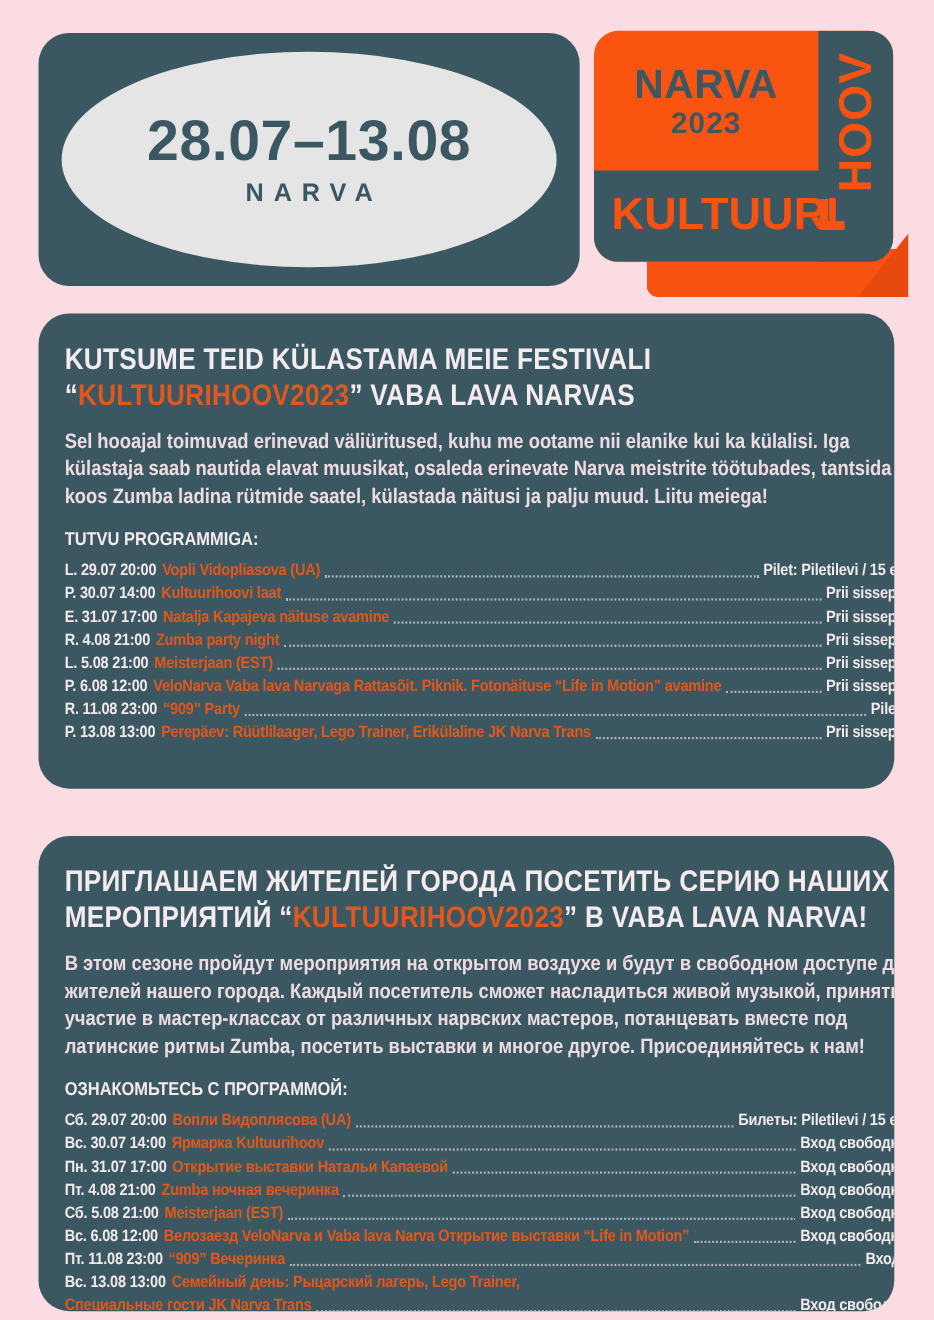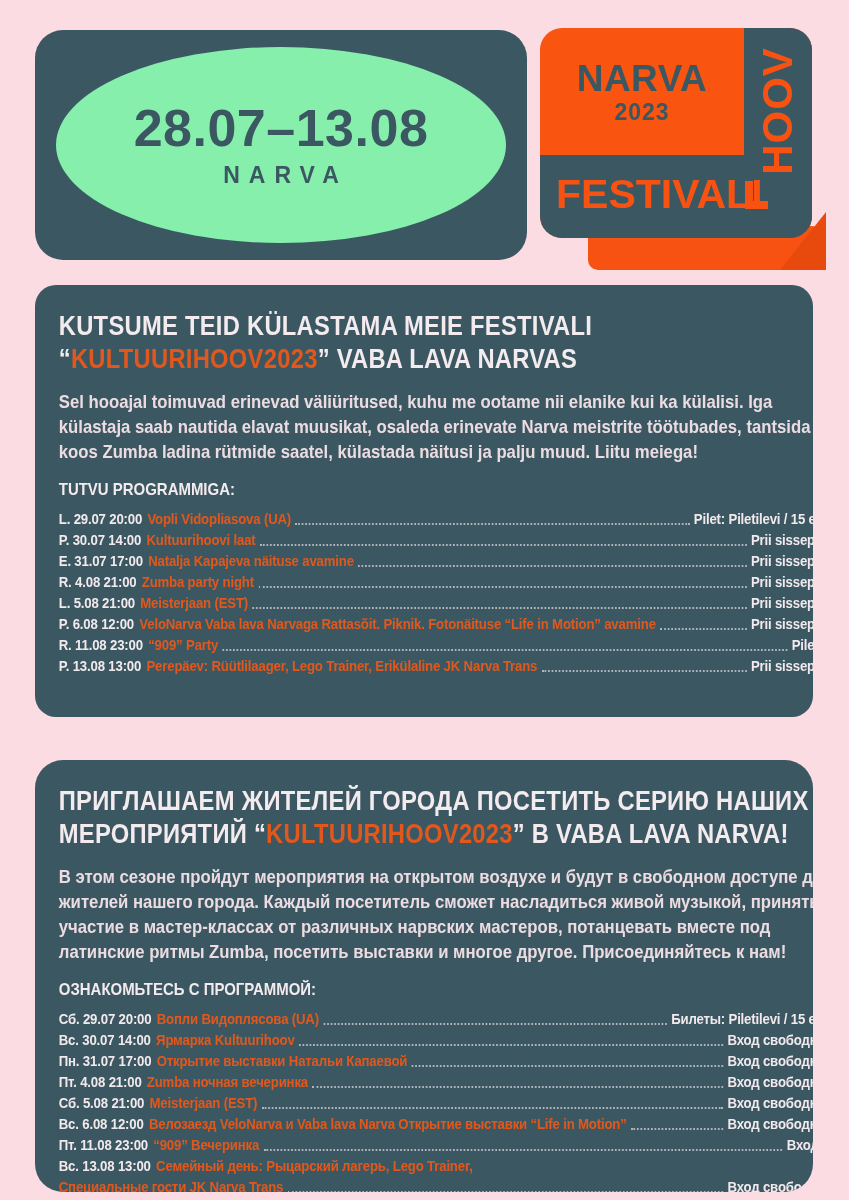--- a/index.html
+++ b/index.html
@@ -9,21 +9,21 @@
     font-family:"Liberation Sans", sans-serif;
   }
 
   
   .badge {
     position:absolute; left:35px; top:30px; width:492px; height:230px;
     background:#3b5862; border-radius:28px;
   }
   .badge-ellipse {
     position:absolute; left:21px; top:17px; width:450px; height:196px;
-    background:#86efac; border-radius:50%;
+    background:#e5e5e5; border-radius:50%;
     display:flex; flex-direction:column; align-items:center; justify-content:center;
   }
   .badge-dates {
     font-size:52px; font-weight:800; color:#3b5862; letter-spacing:0.5px; line-height:1;
   }
   .badge-narva {
     font-size:23px; font-weight:800; color:#3b5862;
     letter-spacing:9px; margin-top:8px; padding-left:9px;
   }
 
@@ -33,21 +33,21 @@
     background:#f95410; border-radius:22px; overflow:hidden; z-index:2;
   }
   .logo-col { position:absolute; top:0; right:0; width:68px; height:100%; background:#3b5862; }
   .logo-band { position:absolute; left:0; bottom:0; width:100%; height:83px; background:#3b5862; }
   .logo-narva-wrap {
     position:absolute; left:0; top:0; width:204px; height:127px;
     display:flex; flex-direction:column; align-items:center; justify-content:center;
     color:#3b5862; text-align:center;
   }
   .logo-narva { font-size:37px; font-weight:800; letter-spacing:0.5px; line-height:1; }
-  .logo-year  { font-size:23px; font-weight:800; letter-spacing:1px; line-height:1; margin-top:4px; }
+  .logo-year  { font-size:27px; font-weight:800; letter-spacing:1px; line-height:1; margin-top:4px; }
   .logo-kultuuri {
     position:absolute; left:16px; top:146px;
     font-size:41px; font-weight:800; color:#f85212; letter-spacing:0px; line-height:1;
   }
   .logo-elbow { position:absolute; left:204px; top:153px; width:24px; height:32px; color:#f85212; }
   .logo-hoov {
     position:absolute; left:204px; top:0; width:68px; height:165px;
     display:flex; align-items:center; justify-content:center;
   }
   .logo-hoov span {
@@ -69,21 +69,21 @@
     position:absolute; left:26px; top:0; height:44px; line-height:46px;
     font-size:21px; font-weight:800; letter-spacing:3px; color:transparent;
     -webkit-text-stroke:1.3px #3b5862;
   }
 
   
   .panel {
     position:absolute; left:35px; width:778px; height:432px;
     background:#3b5862; border-radius:28px; overflow:hidden;
   }
-  #panel-et { top:285px;border-radius:21px; }
+  #panel-et { top:285px; }
   #panel-ru { top:760px; }
   .panel-inner { padding:25px 27px 0 27px; }
   .condense { width:113.6%; transform:scaleX(0.88); transform-origin:0 0; }
 
   .h1 { font-size:27px; line-height:33px; font-weight:800; color:#f4ebee; letter-spacing:0.3px; }
   .hl-orange { color:#e2581c; }
   .para { margin-top:13px; font-size:19px; line-height:25px; font-weight:700; color:#ecdce1; }
   .prog-label { margin-top:16px; font-size:17px; font-weight:800; color:#f4ebee; }
   .rows { margin-top:8px; }
 
@@ -110,21 +110,21 @@
   </div>
 </div>
 
 <div class="logo">
   <div class="logo-col"></div>
   <div class="logo-band"></div>
   <div class="logo-narva-wrap">
     <div class="logo-narva">NARVA</div>
     <div class="logo-year">2023</div>
   </div>
-  <div class="logo-kultuuri">FESTIVALI</div>
+  <div class="logo-kultuuri">KULTUURI</div>
   <div class="logo-elbow">
     <svg width="24" height="32" viewBox="0 0 24 32">
         <path d="M5 0 L5 24 L24 24" fill="none" stroke="currentColor" stroke-width="8"></path>
       </svg>
   </div>
   <div class="logo-hoov">
     <span>HOOV</span>
   </div>
 </div>
 

